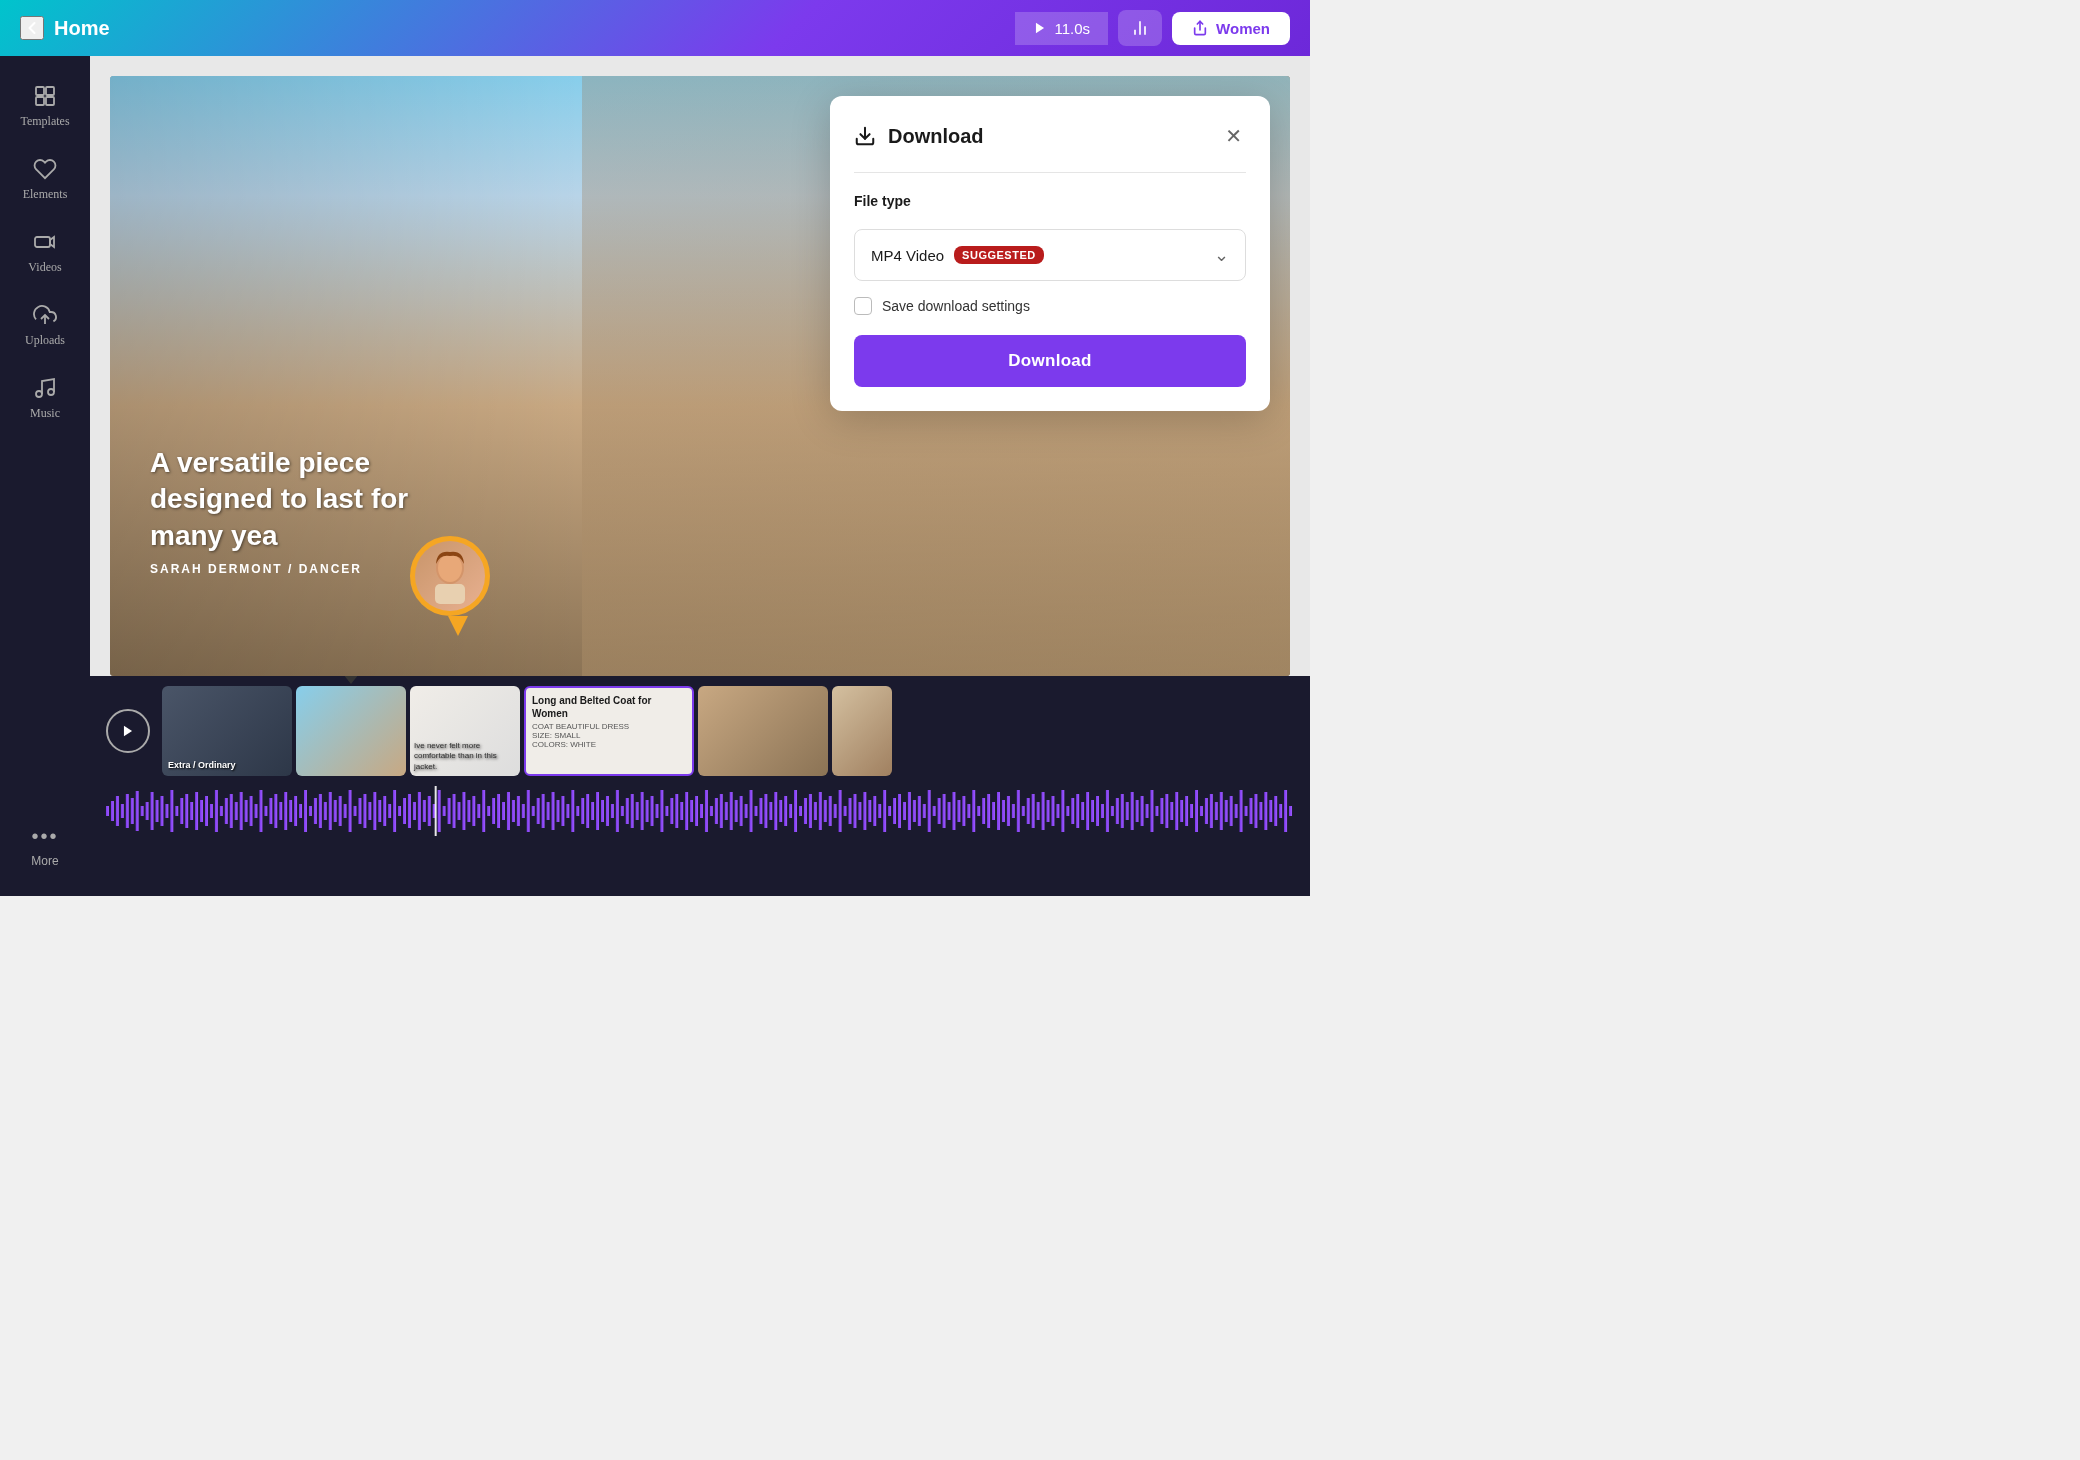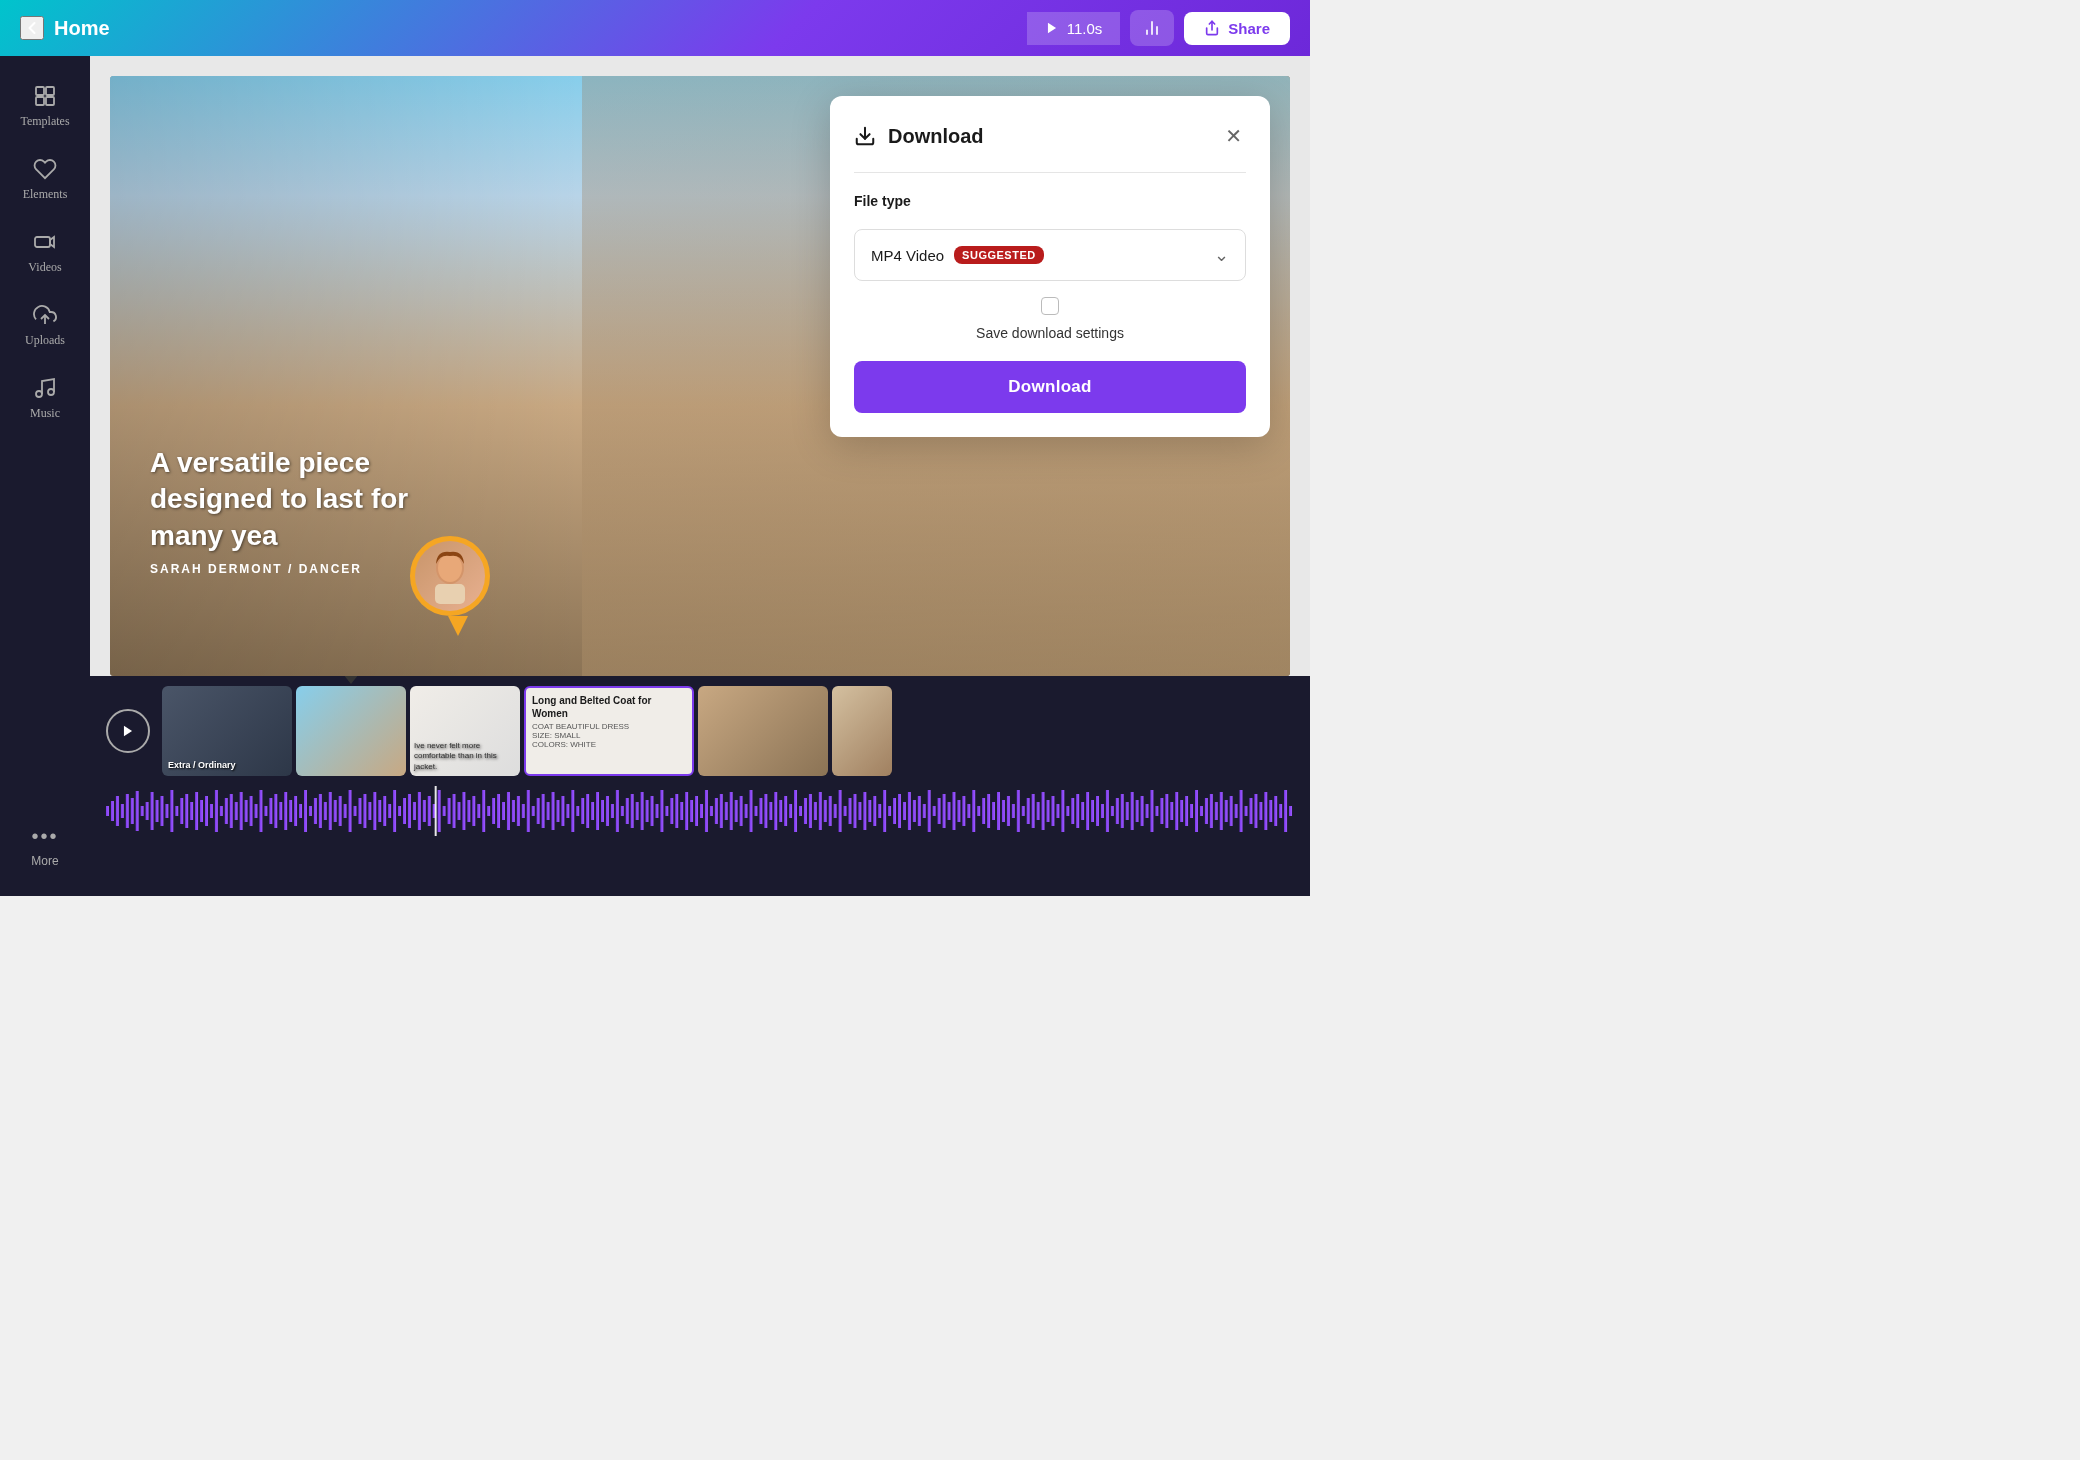--- a/index.html
+++ b/index.html
@@ -284,21 +284,20 @@
     }
     .chevron-down {
       font-size: 18px;
       color: #666;
     }
     .save-settings-row {
       display: flex;
       align-items: center;
       gap: 10px;
       margin-bottom: 20px;
-      flex-direction: column;
     }
     .save-checkbox {
       width: 18px;
       height: 18px;
       border: 1.5px solid #bbb;
       border-radius: 4px;
       cursor: pointer;
       flex-shrink: 0;
     }
     .save-label {
@@ -449,21 +448,21 @@
           <line x1="12" y1="20" x2="12" y2="4"></line>
           <line x1="6" y1="20" x2="6" y2="14"></line>
       </svg>
     </button>
     <button class="share-btn">
       <svg width="16" height="16" viewBox="0 0 24 24" fill="none" stroke="#7c3aed" stroke-width="2.5" stroke-linecap="round" stroke-linejoin="round">
         <path d="M4 12v8a2 2 0 002 2h12a2 2 0 002-2v-8"></path>
           <polyline points="16,6 12,2 8,6"></polyline>
           <line x1="12" y1="2" x2="12" y2="15"></line>
       </svg>
-      <span>Share</span>
+      <span>Women</span>
     </button>
   </div>
 </div>
 
 <div class="main-layout">
 
   <div class="sidebar">
     <div class="sidebar-item">
       <svg width="24" height="24" viewBox="0 0 24 24" fill="none" stroke="#aaa" stroke-width="1.8">
         <rect x="3" y="3" width="8" height="8" rx="1"></rect>

